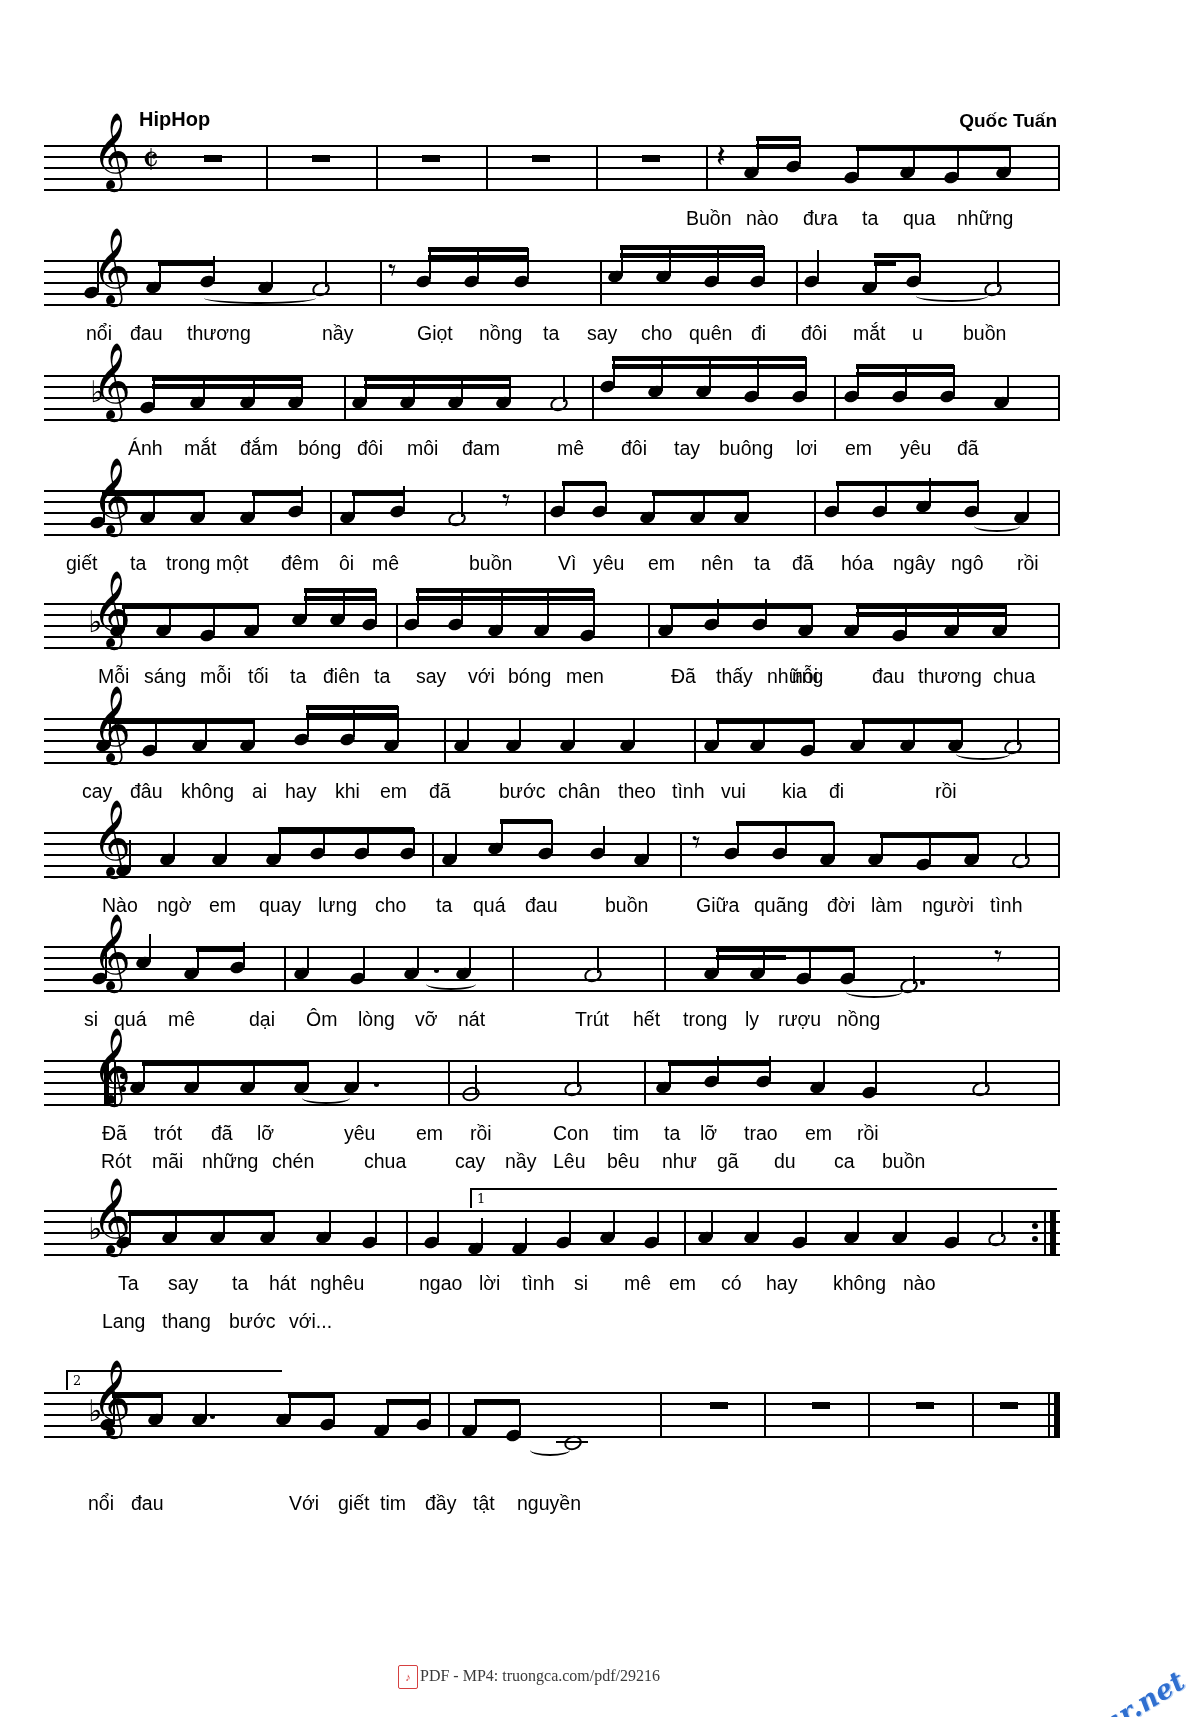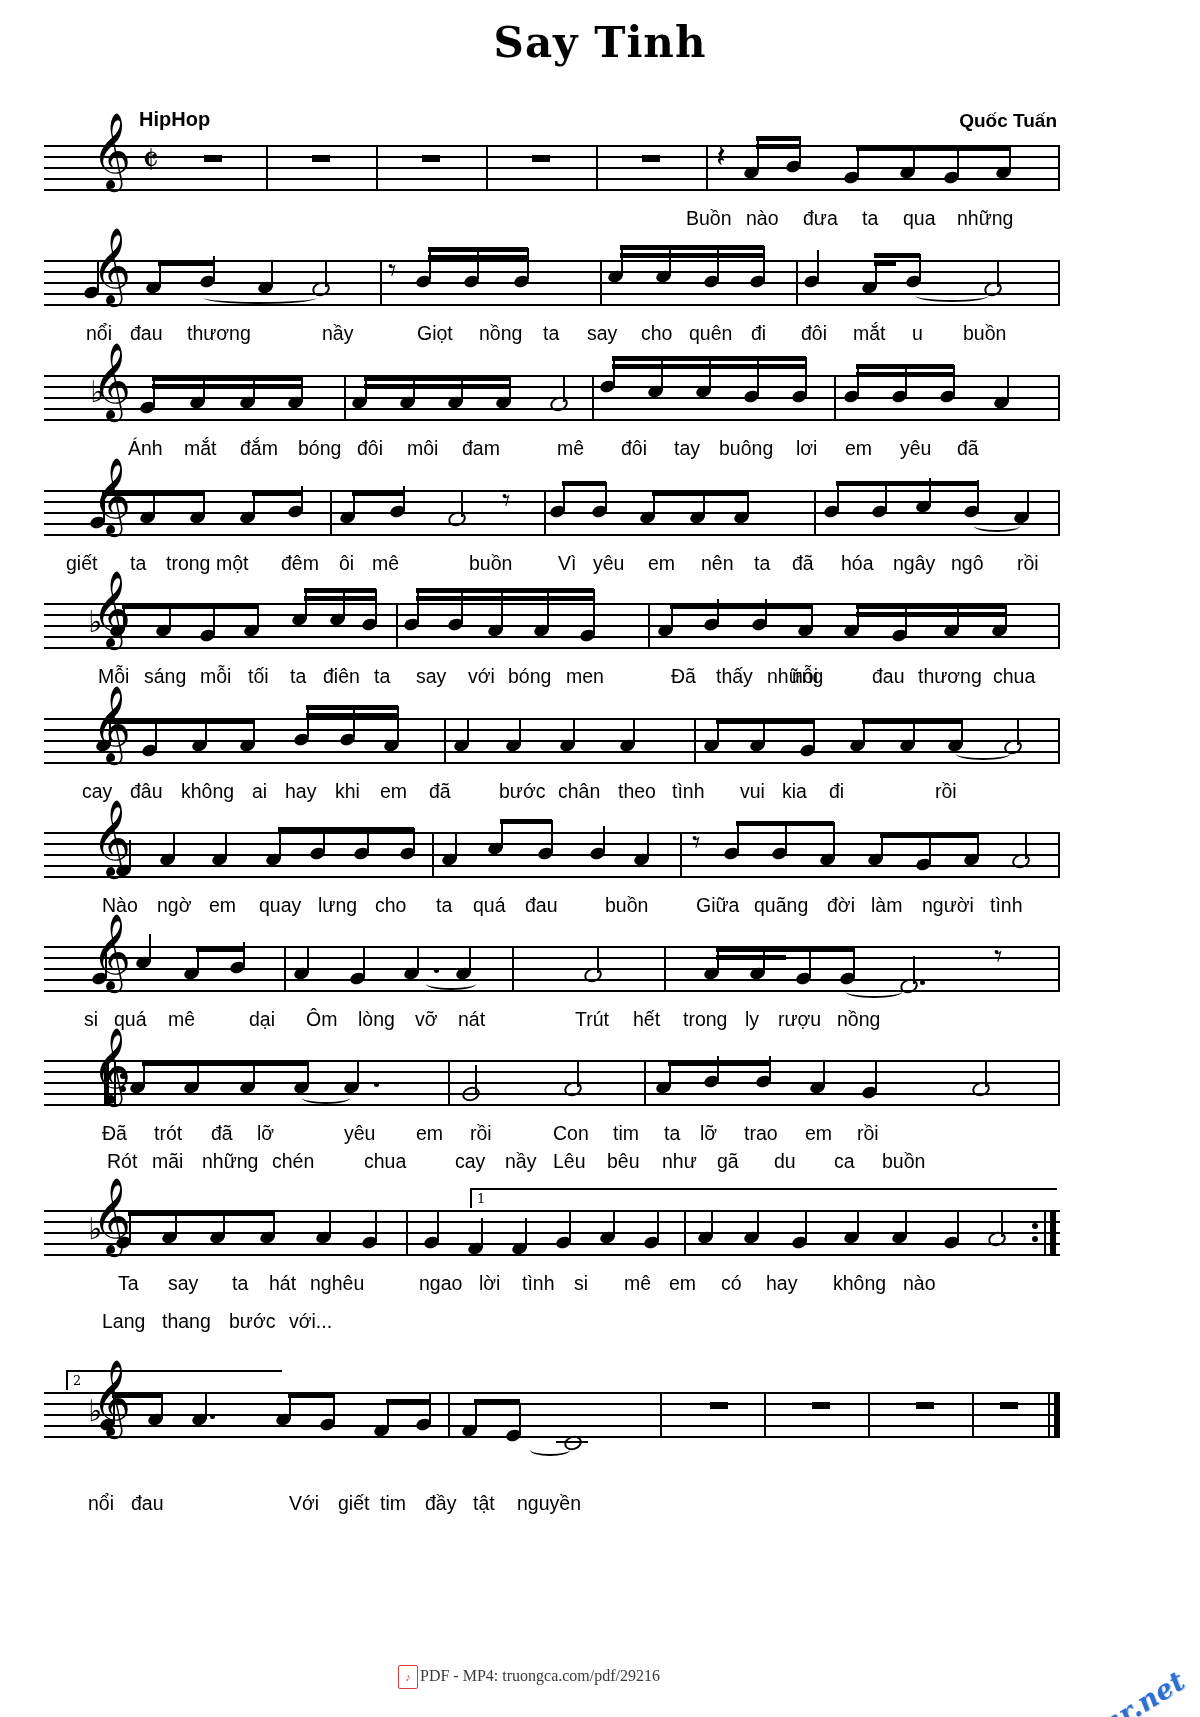--- a/index.html
+++ b/index.html
@@ -232,21 +232,20 @@
     font-size: 11px;
     text-align: center;
     line-height: 22px;
   }
 </style>
 </head>
 <body>
 
 <div class="page">
 
-  <div class="title">Say Tinh</div>
   <div class="tempo-mark">HipHop</div>
   <div class="composer">Quốc Tuấn</div>
 
   <div class="system" style="top:145px">
     <div class="staff">
       <div class="line"></div>
         <div class="line"></div>
         <div class="line"></div>
         <div class="line"></div>
         <div class="line"></div>
@@ -695,21 +694,21 @@
       <span class="lyric" style="left:137px">không</span>
       <span class="lyric" style="left:208px">ai</span>
       <span class="lyric" style="left:241px">hay</span>
       <span class="lyric" style="left:291px">khi</span>
       <span class="lyric" style="left:336px">em</span>
       <span class="lyric" style="left:385px">đã</span>
       <span class="lyric" style="left:455px">bước</span>
       <span class="lyric" style="left:514px">chân</span>
       <span class="lyric" style="left:574px">theo</span>
       <span class="lyric" style="left:628px">tình</span>
-      <span class="lyric" style="left:696px">vui</span>
+      <span class="lyric" style="left:677px">vui</span>
       <span class="lyric" style="left:738px">kia</span>
       <span class="lyric" style="left:785px">đi</span>
       <span class="lyric" style="left:891px">rồi</span>
     </div>
   </div>
 
   <div class="system" style="top:832px">
     <div class="staff">
       <div class="line"></div>
         <div class="line"></div>
@@ -921,21 +920,21 @@
       <span class="lyric" style="left:426px">rồi</span>
       <span class="lyric" style="left:509px">Con</span>
       <span class="lyric" style="left:569px">tim</span>
       <span class="lyric" style="left:620px">ta</span>
       <span class="lyric" style="left:656px">lỡ</span>
       <span class="lyric" style="left:700px">trao</span>
       <span class="lyric" style="left:761px">em</span>
       <span class="lyric" style="left:813px">rồi</span>
     </div>
     <div class="lyric-line" style="top:90px">
-      <span class="lyric" style="left:63px">Rót</span>
+      <span class="lyric" style="left:57px">Rót</span>
       <span class="lyric" style="left:108px">mãi</span>
       <span class="lyric" style="left:158px">những</span>
       <span class="lyric" style="left:228px">chén</span>
       <span class="lyric" style="left:320px">chua</span>
       <span class="lyric" style="left:411px">cay</span>
       <span class="lyric" style="left:461px">nầy</span>
       <span class="lyric" style="left:509px">Lêu</span>
       <span class="lyric" style="left:563px">bêu</span>
       <span class="lyric" style="left:618px">như</span>
       <span class="lyric" style="left:673px">gã</span>

